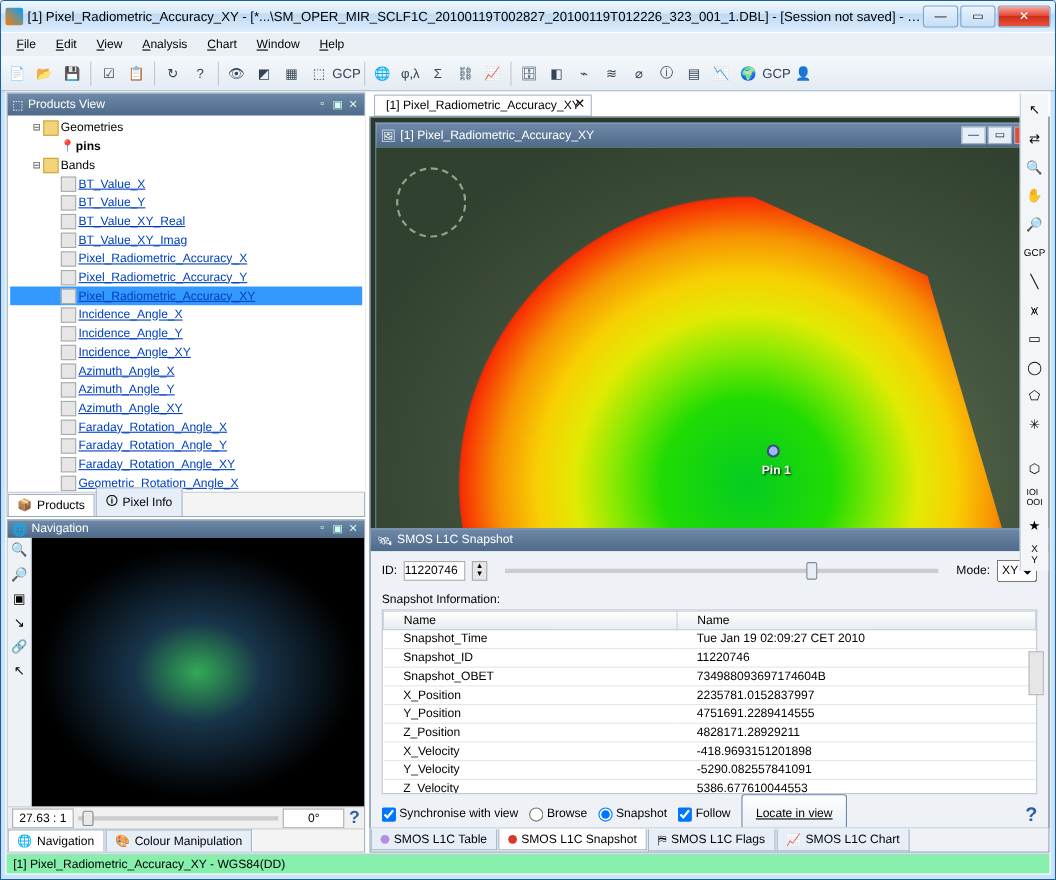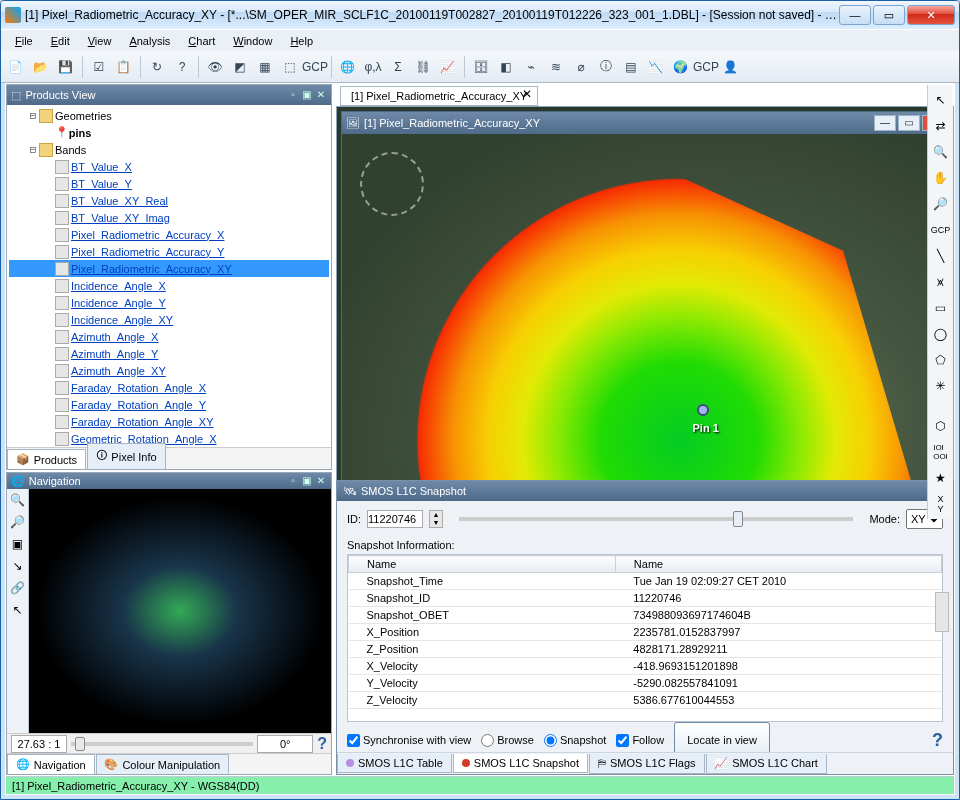--- a/index.html
+++ b/index.html
@@ -69,21 +69,21 @@
 .snap-row1 .big-slider { flex: 1; height: 4px; background: #ccc; position: relative; margin: 0 10px; }
 .snap-row1 .big-slider .thumb { position: absolute; right: 28%; top: -6px; width: 10px; height: 16px; background: #e6eef7; border: 1px solid #888; border-radius: 2px; }
 .snap-row1 select { height: 20px; }
 .snap-label { margin-top: 8px; font-size: 11px; }
 .snap-table { flex: 1; margin-top: 3px; border: 1px solid #b9c4cf; background: #fff; overflow: hidden; }
 .snap-table table { width: 100%; border-collapse: collapse; }
 .snap-table th { background: linear-gradient(#fdfdfd,#e7ecf1); border: 1px solid #c7d0d9; text-align: left; font-weight: normal; padding: 2px 18px; }
 .snap-table td { border-bottom: 1px solid #e5e5e5; padding: 2px 18px; }
 .snap-foot { position: absolute; left: 0; right: 0; bottom: 22px; height: 24px; display: flex; align-items: center; gap: 10px; padding: 0 10px; }
 .snap-foot label { display: flex; align-items: center; gap: 3px; }
-.snap-foot button.loc { height: 36px; padding: 0 12px; border: 1px solid #6f8aa8; background: linear-gradient(#fff,#e4ecf4); border-radius: 3px; }
+.snap-foot button.loc { height: 36px; padding: 0 12px; border: 1px solid #6f8aa8; background: linear-gradient(#fff,#e4ecf4); border-radius: 3px; text-decoration: underline; }
 .snap-tabs { position: absolute; left: 0; right: 0; bottom: 0; height: 22px; display: flex; align-items: center; background: #eef2f6; border-top: 1px solid #cbd5df; }
 .snap-tabs .tab { border-bottom: 1px solid #a6b6c6; border-top: none; }
 .vtool { position: absolute; right: 6px; top: 84px; width: 26px; background: #f3f6f9; border-left: 1px solid #c2cdda; display: flex; flex-direction: column; align-items: center; gap: 4px; padding: 4px 0; }
 .vtool .vb { width: 22px; height: 22px; display: flex; align-items: center; justify-content: center; font-size: 12px; border-radius: 2px; }
 .statusbar { position: absolute; left: 5px; right: 5px; bottom: 5px; height: 18px; background: #86efac; border-top: 1px solid #c2cdda; display: flex; align-items: center; padding: 0 6px; font-size: 11px; }
 .side-tools { width: 22px; display: flex; flex-direction: column; align-items: center; gap: 4px; padding: 4px 0; background: #eef2f6; border-right: 1px solid #bdc9d5; }
 .side-tools span { width: 18px; height: 18px; font-size: 12px; text-align: center; }
 .split-horiz { display: flex; height: 100%; }
 .products-panel { height: 386px; }
 .nav-panel { flex: 1; }
@@ -375,20 +375,24 @@
                   </tr>
                   <tr>
                     <td>Snapshot_OBET</td>
                     <td>734988093697174604B</td>
                   </tr>
                   <tr>
                     <td>X_Position</td>
                     <td>2235781.0152837997</td>
                   </tr>
                   <tr>
+                    <td>Y_Position</td>
+                    <td>4751691.2289414555</td>
+                  </tr>
+                  <tr>
                     <td>Z_Position</td>
                     <td>4828171.28929211</td>
                   </tr>
                   <tr>
                     <td>X_Velocity</td>
                     <td>-418.9693151201898</td>
                   </tr>
                   <tr>
                     <td>Y_Velocity</td>
                     <td>-5290.082557841091</td>

